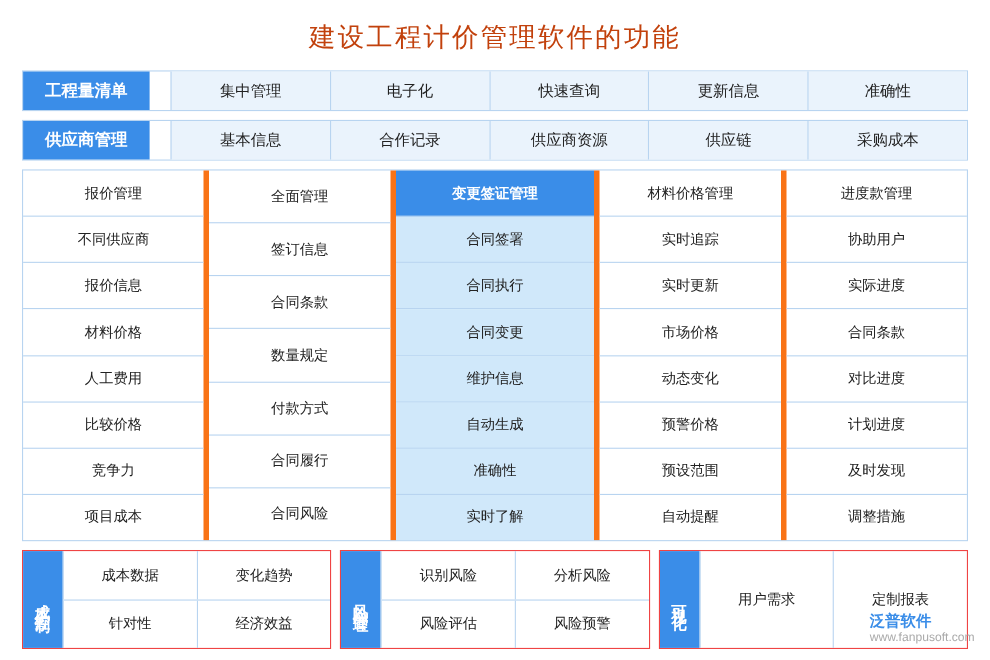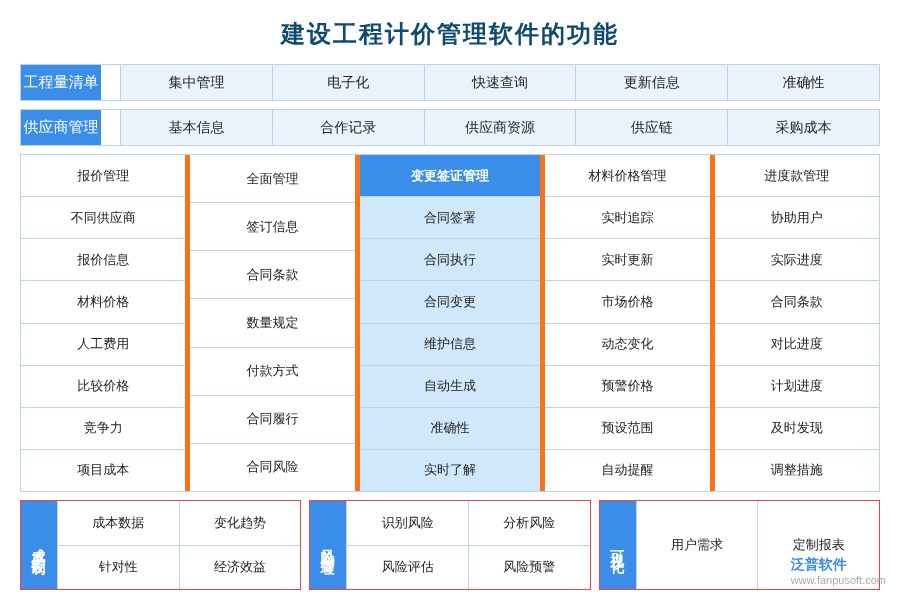--- a/index.html
+++ b/index.html
@@ -9,41 +9,41 @@
       width: 900px;
       height: 600px;
       overflow: hidden;
       display: flex;
       flex-direction: column;
       align-items: center;
       padding: 18px 20px 10px 20px;
     }
     h1 {
       font-size: 24px;
-      font-weight: bold;
-      color: #0c4a6e;
+      font-weight: normal;
+      color: #c2410c;
       margin-bottom: 14px;
       letter-spacing: 2px;
     }
     .section-row {
       display: flex;
       width: 100%;
       margin-bottom: 8px;
       border: 1px solid #b8d4f0;
     }
     .section-label {
       background: #3a8de8;
       color: #fff;
       font-size: 15px;
-      font-weight: normal;
+      font-weight: bold;
       display: flex;
       align-items: center;
       justify-content: center;
       min-width: 80px;
-      padding: 8px 2px;
+      padding: 8px 20px;
       text-align: center;
       writing-mode: horizontal-tb;
     }
     .section-cells {
       display: flex;
       flex: 1;
       margin-left: 19px;
     }
     .cell {
       flex: 1;

